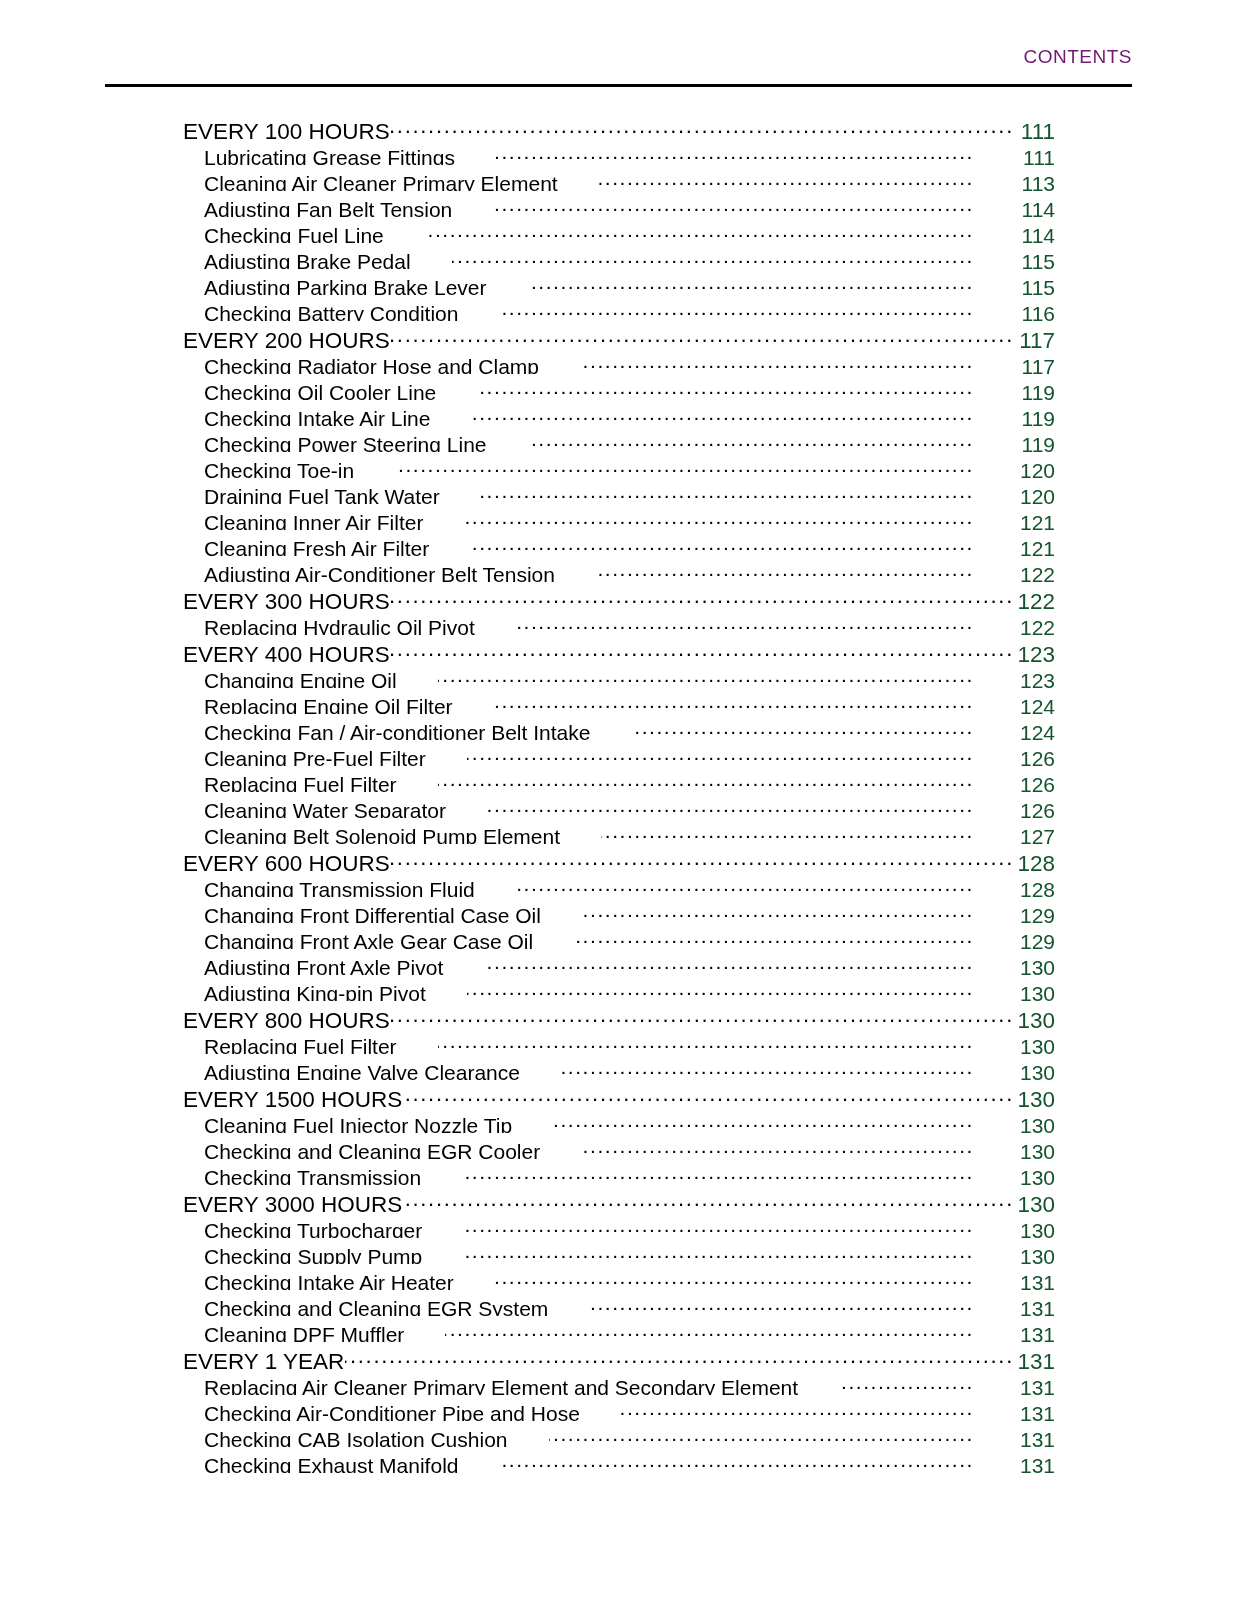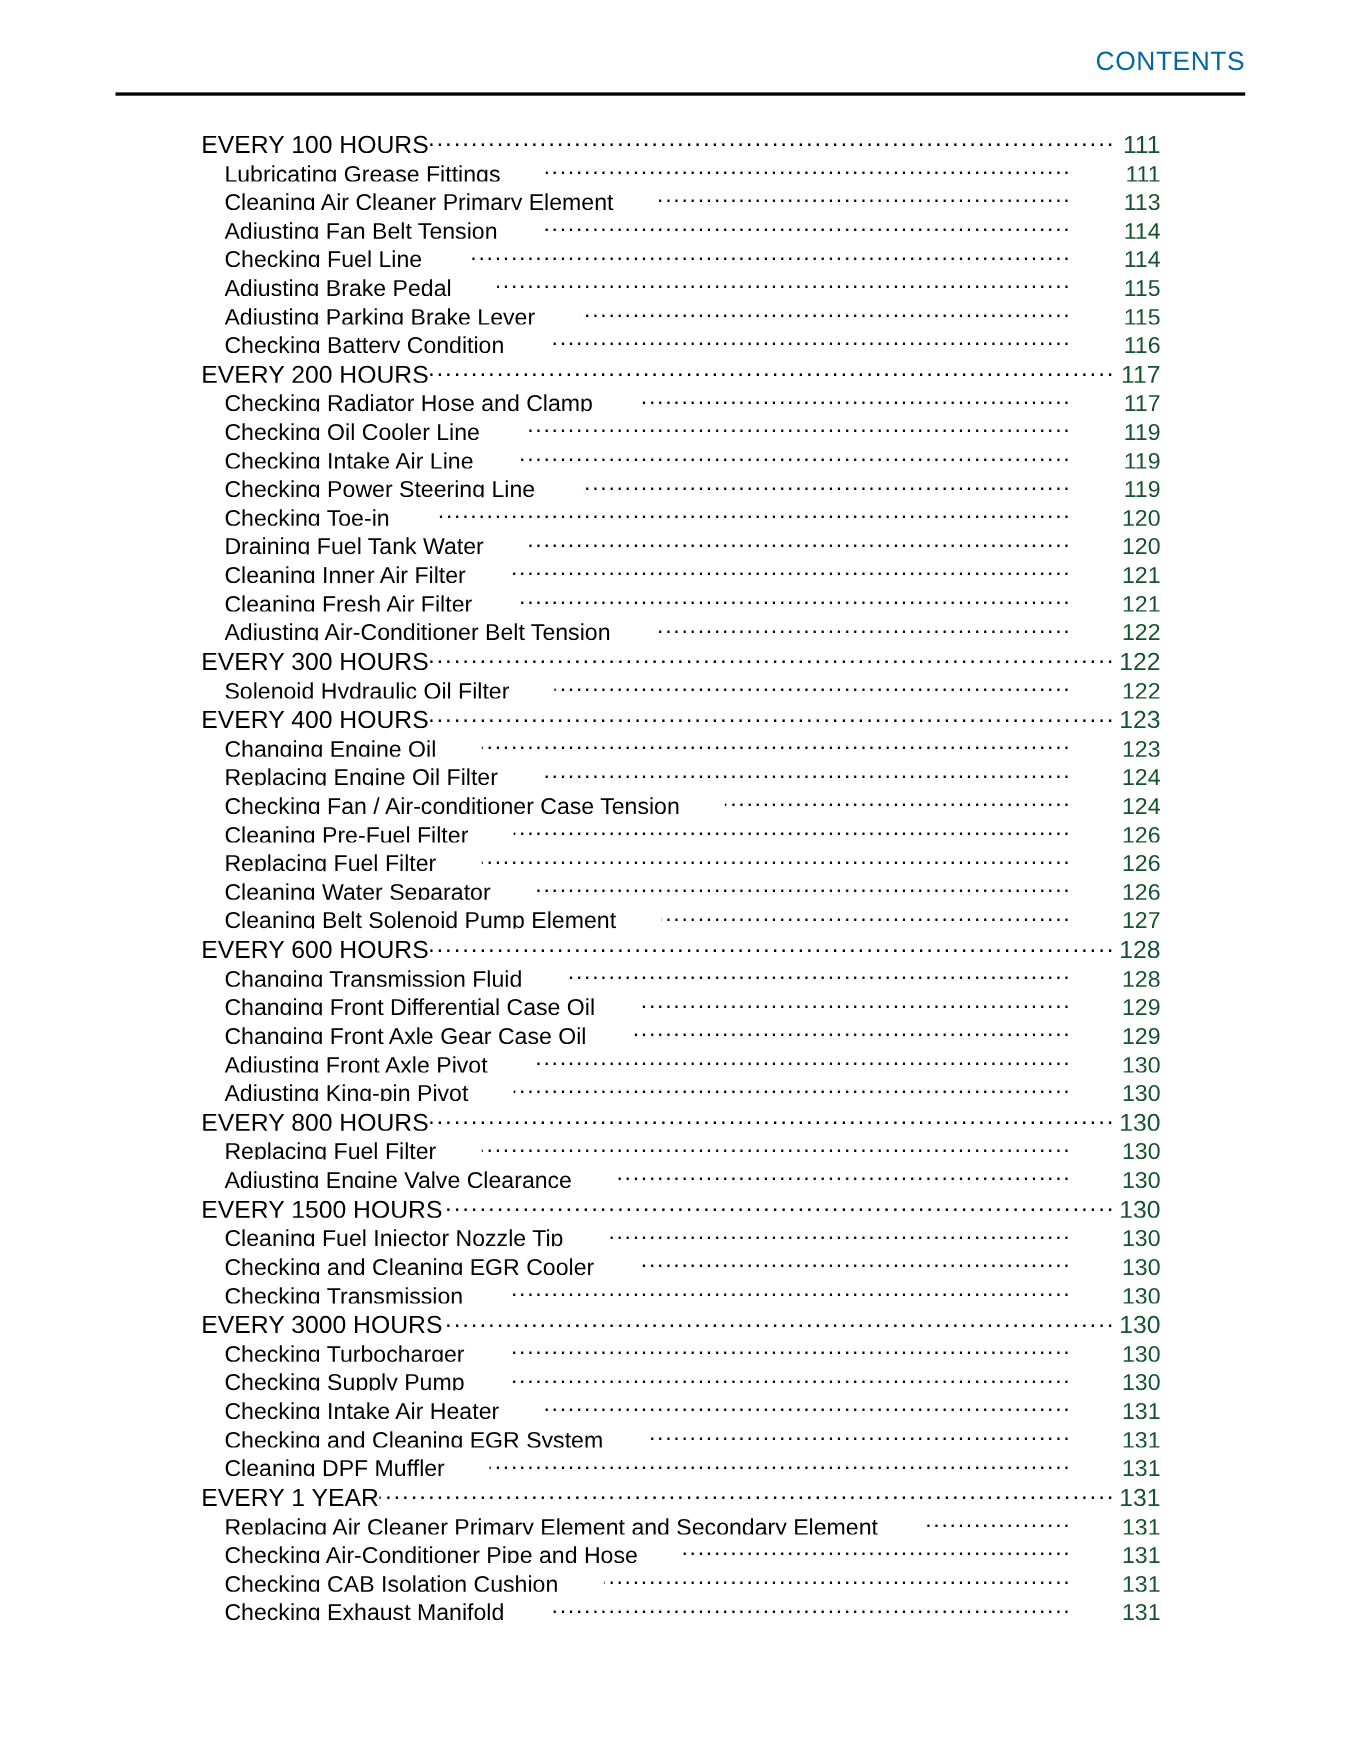--- a/index.html
+++ b/index.html
@@ -28,23 +28,23 @@
     position: absolute;
     top: 44px;
     left: 105px;
     width: 1027px;
     height: 26px;
     display: flex;
     justify-content: flex-end;
     align-items: center;
   }
   .header-title {
-    font-size: 24px;
+    font-size: 19px;
     letter-spacing: 0.5px;
-    color: #0369a1;
+    color: #701a75;
     font-weight: 400;
     white-space: nowrap;
   }
   .header-rule {
     position: absolute;
     top: 84px;
     left: 105px;
     width: 1027px;
     height: 3px;
     background: #000000;
@@ -234,41 +234,41 @@
         <span class="label">Adjusting Air-Conditioner Belt Tension</span>
         <span class="leader"></span>
         <span class="pageno">122</span>
       </div>
       <div class="toc-line level-0">
         <span class="label">EVERY 300 HOURS</span>
         <span class="leader"></span>
         <span class="pageno">122</span>
       </div>
       <div class="toc-line level-1">
-        <span class="label">Solenoid Hydraulic Oil Filter</span>
+        <span class="label">Replacing Hydraulic Oil Pivot</span>
         <span class="leader"></span>
         <span class="pageno">122</span>
       </div>
       <div class="toc-line level-0">
         <span class="label">EVERY 400 HOURS</span>
         <span class="leader"></span>
         <span class="pageno">123</span>
       </div>
       <div class="toc-line level-1">
         <span class="label">Changing Engine Oil</span>
         <span class="leader"></span>
         <span class="pageno">123</span>
       </div>
       <div class="toc-line level-1">
         <span class="label">Replacing Engine Oil Filter</span>
         <span class="leader"></span>
         <span class="pageno">124</span>
       </div>
       <div class="toc-line level-1">
-        <span class="label">Checking Fan / Air-conditioner Case Tension</span>
+        <span class="label">Checking Fan / Air-conditioner Belt Intake</span>
         <span class="leader"></span>
         <span class="pageno">124</span>
       </div>
       <div class="toc-line level-1">
         <span class="label">Cleaning Pre-Fuel Filter</span>
         <span class="leader"></span>
         <span class="pageno">126</span>
       </div>
       <div class="toc-line level-1">
         <span class="label">Replacing Fuel Filter</span>

